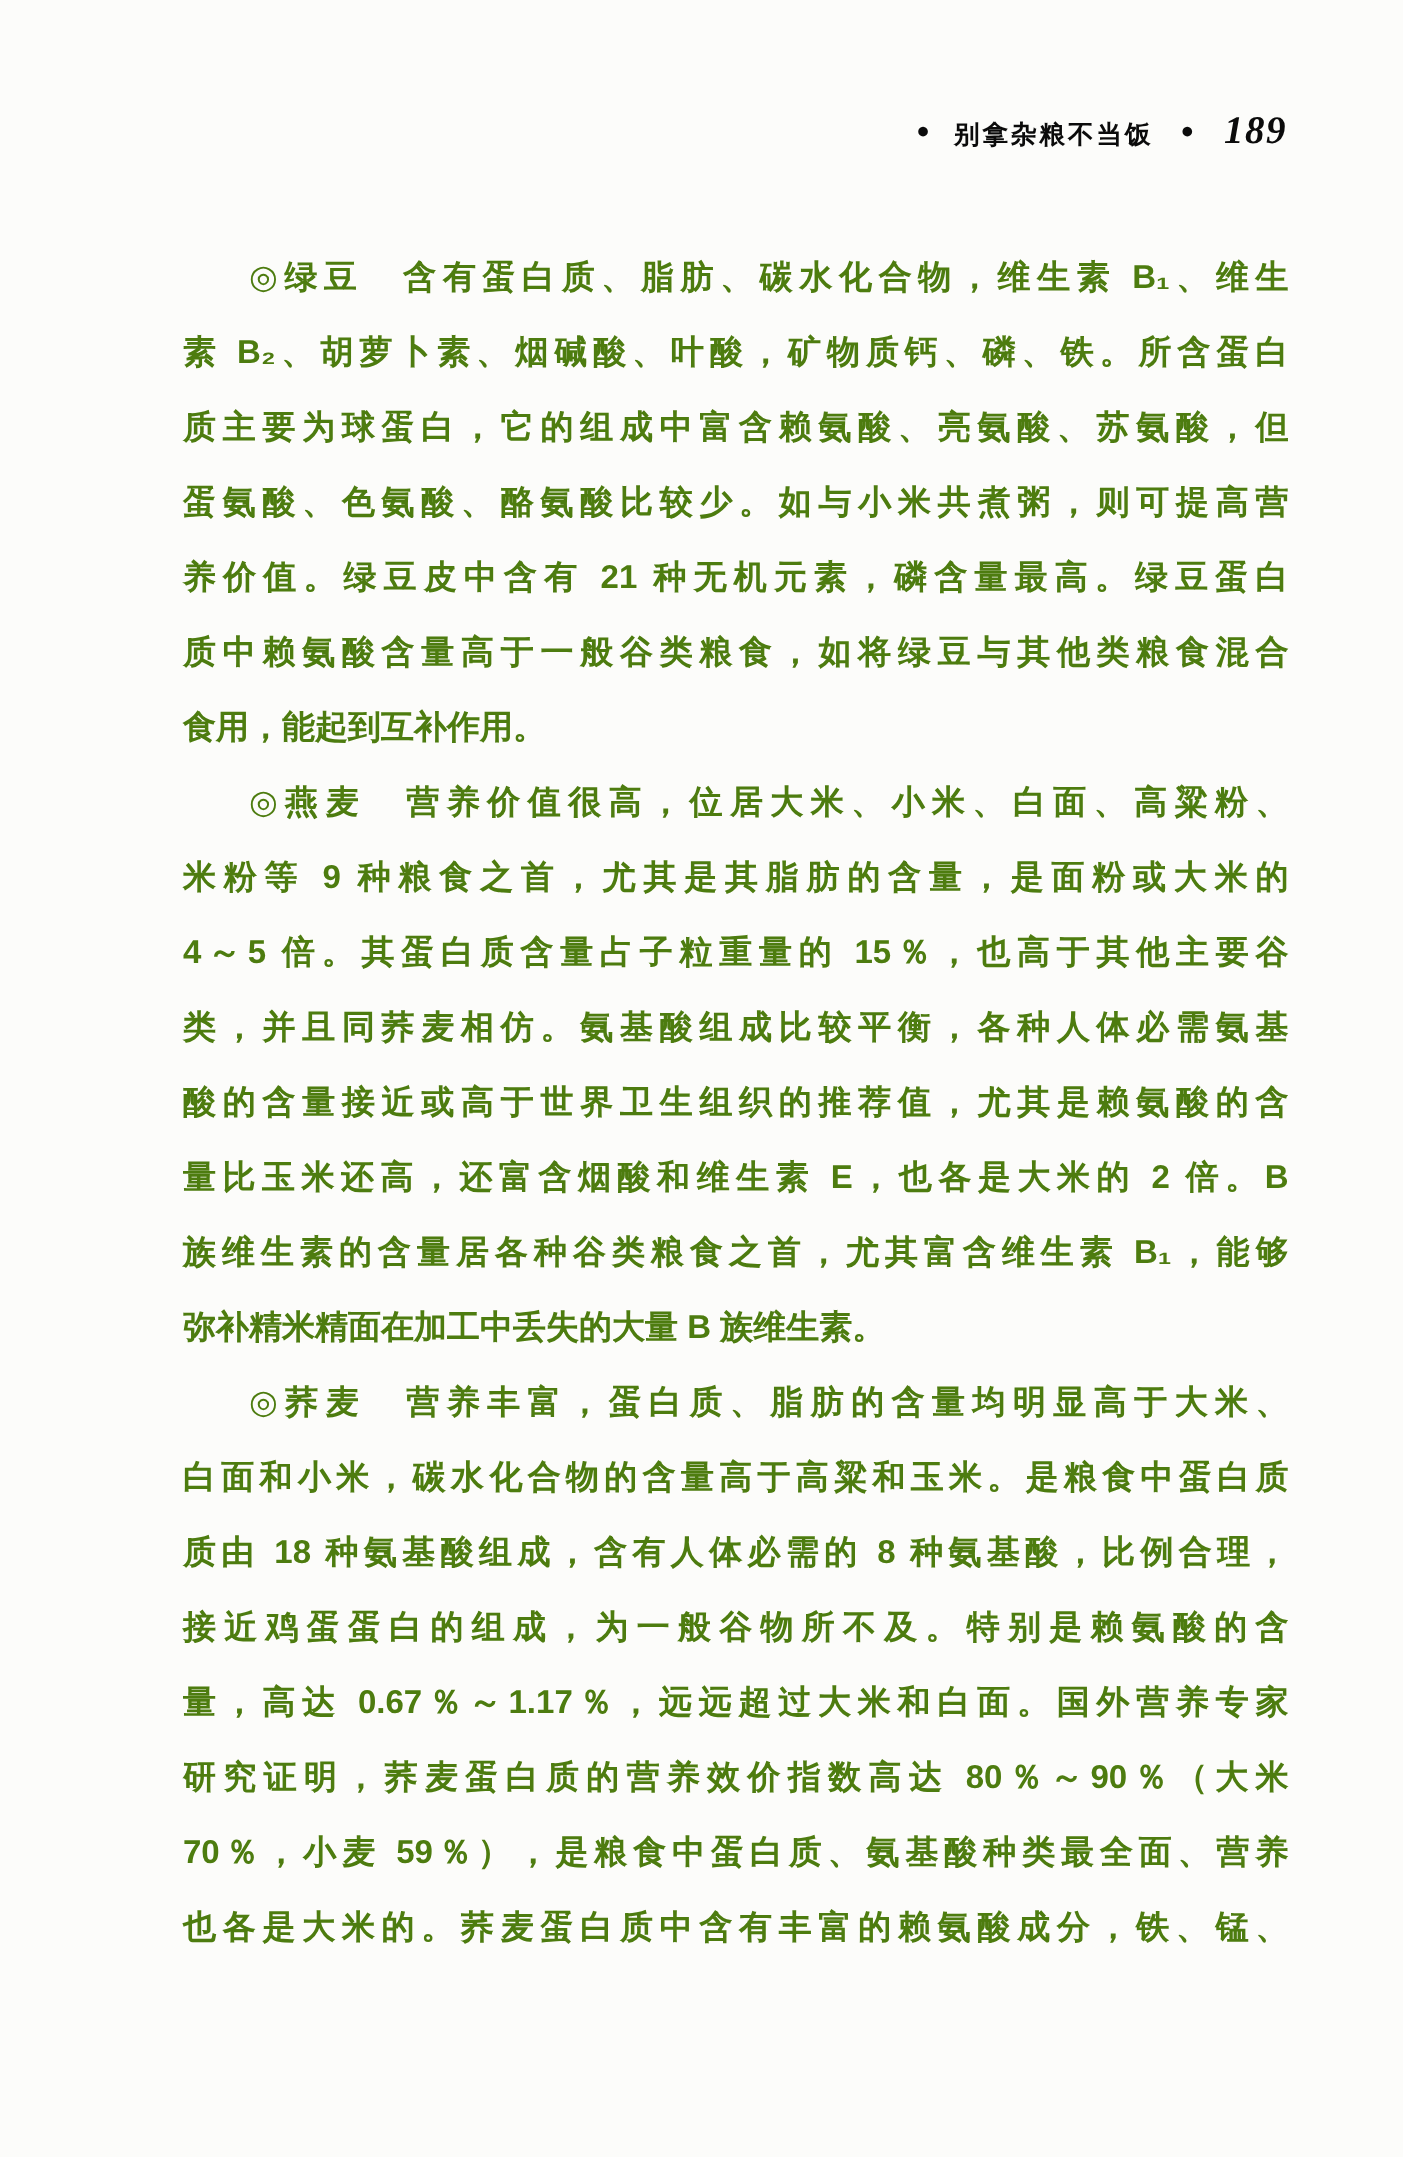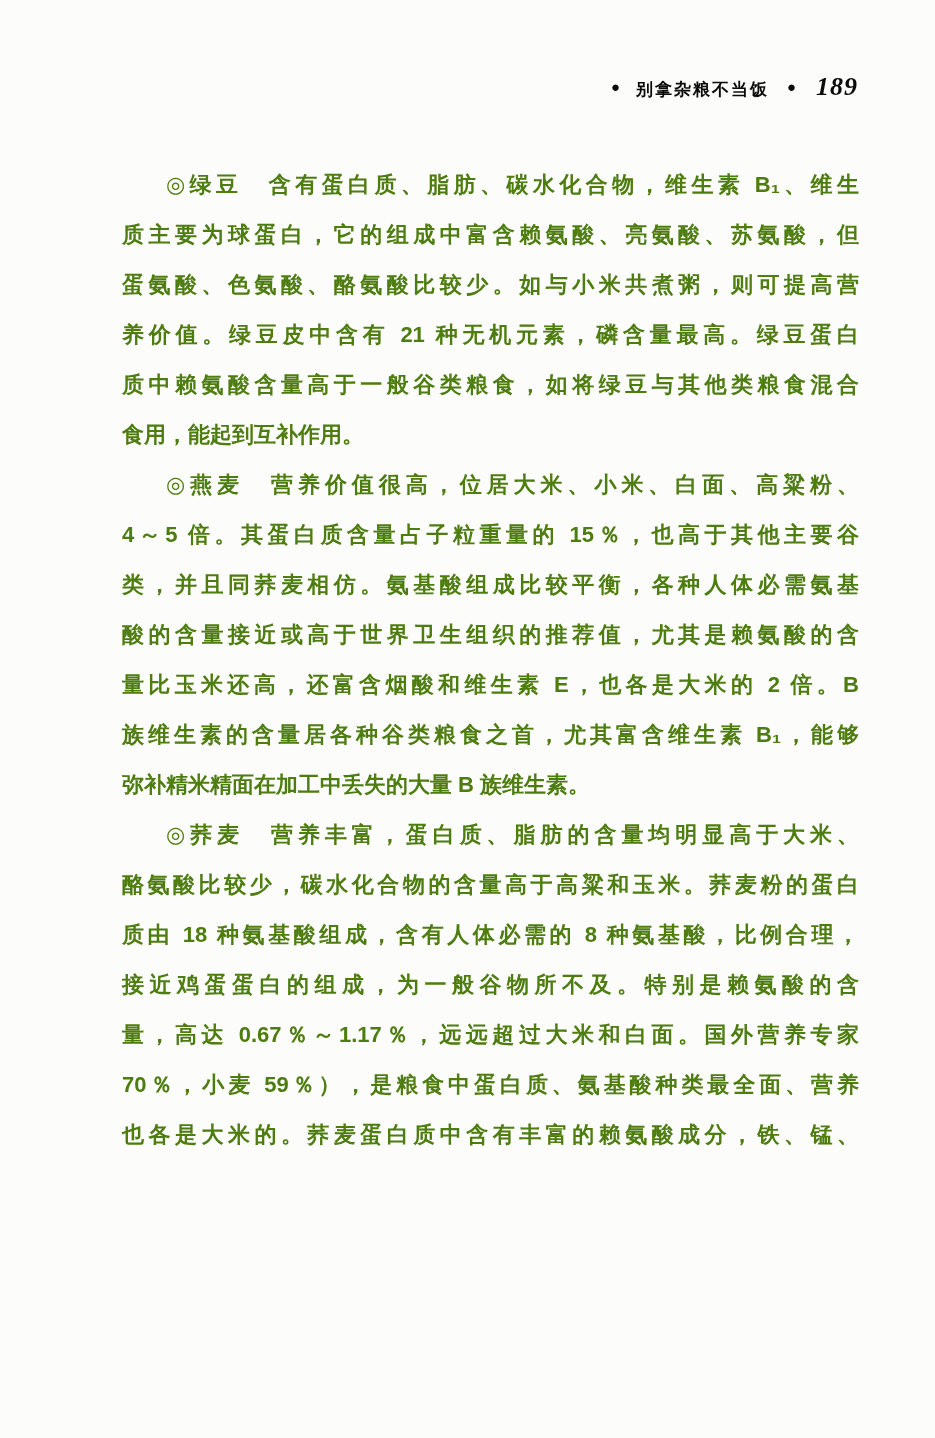--- a/index.html
+++ b/index.html
@@ -78,39 +78,42 @@
 
 <div class="page">
 
   <div class="running-header">
     <span class="dot">●</span><span class="hdr-title">别拿杂粮不当饭</span><span class="dot">●</span><span class="hdr-page">189</span>
   </div>
 
   <div class="content">
     <div class="paragraph">
         <div class="line indent">◎绿豆　含有蛋白质、脂肪、碳水化合物，维生素 B₁、维生</div>
+        <div class="line">素 B₂、胡萝卜素、烟碱酸、叶酸，矿物质钙、磷、铁。所含蛋白</div>
         <div class="line">质主要为球蛋白，它的组成中富含赖氨酸、亮氨酸、苏氨酸，但</div>
         <div class="line">蛋氨酸、色氨酸、酪氨酸比较少。如与小米共煮粥，则可提高营</div>
         <div class="line">养价值。绿豆皮中含有 21 种无机元素，磷含量最高。绿豆蛋白</div>
         <div class="line">质中赖氨酸含量高于一般谷类粮食，如将绿豆与其他类粮食混合</div>
         <div class="line para-end">食用，能起到互补作用。</div>
       </div>
     <div class="paragraph">
         <div class="line indent">◎燕麦　营养价值很高，位居大米、小米、白面、高粱粉、</div>
+        <div class="line">米粉等 9 种粮食之首，尤其是其脂肪的含量，是面粉或大米的</div>
         <div class="line">4～5 倍。其蛋白质含量占子粒重量的 15％，也高于其他主要谷</div>
         <div class="line">类，并且同荞麦相仿。氨基酸组成比较平衡，各种人体必需氨基</div>
         <div class="line">酸的含量接近或高于世界卫生组织的推荐值，尤其是赖氨酸的含</div>
         <div class="line">量比玉米还高，还富含烟酸和维生素 E，也各是大米的 2 倍。B</div>
         <div class="line">族维生素的含量居各种谷类粮食之首，尤其富含维生素 B₁，能够</div>
         <div class="line para-end">弥补精米精面在加工中丢失的大量 B 族维生素。</div>
       </div>
     <div class="paragraph">
         <div class="line indent">◎荞麦　营养丰富，蛋白质、脂肪的含量均明显高于大米、</div>
-        <div class="line">酪氨酸比较少，碳水化合物的含量高于高粱和玉米。荞麦粉的蛋白</div>
+        <div class="line">白面和小米，碳水化合物的含量高于高粱和玉米。是粮食中蛋白质</div>
         <div class="line">质由 18 种氨基酸组成，含有人体必需的 8 种氨基酸，比例合理，</div>
         <div class="line">接近鸡蛋蛋白的组成，为一般谷物所不及。特别是赖氨酸的含</div>
         <div class="line">量，高达 0.67％～1.17％，远远超过大米和白面。国外营养专家</div>
+        <div class="line">研究证明，荞麦蛋白质的营养效价指数高达 80％～90％（大米</div>
         <div class="line">70％，小麦 59％），是粮食中蛋白质、氨基酸种类最全面、营养</div>
         <div class="line">也各是大米的。荞麦蛋白质中含有丰富的赖氨酸成分，铁、锰、</div>
       </div>
   </div>
 
 </div>
 
 </body></html>

